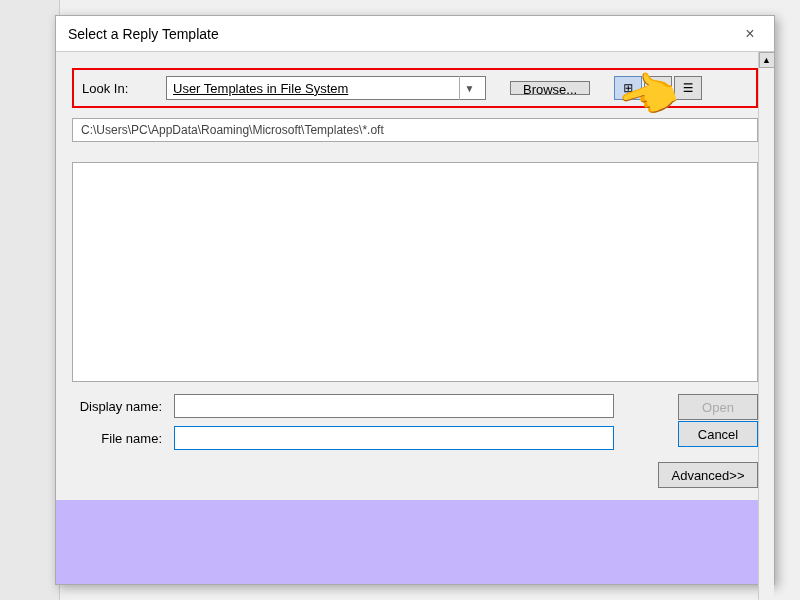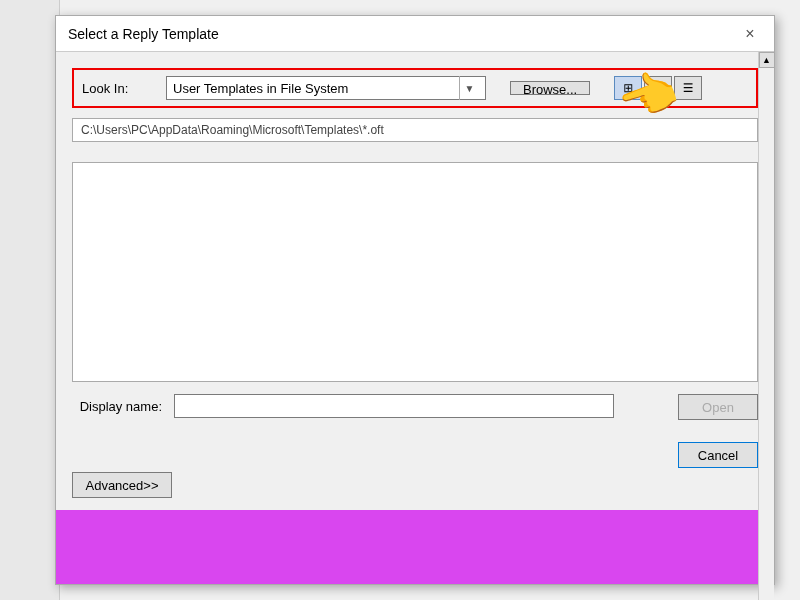--- a/index.html
+++ b/index.html
@@ -32,21 +32,21 @@
       border-right: 1px solid #ccc;
     }
 
     
     .dialog-overlay {
       position: absolute;
       top: 15px;
       left: 55px;
       width: 720px;
       height: 570px;
-      background: #d946ef;
+      background: #c4b5fd;
       border: 1px solid #aaa;
       box-shadow: 3px 3px 10px rgba(0,0,0,0.3);
     }
 
     
     .title-bar {
       display: flex;
       align-items: center;
       justify-content: space-between;
       background: #fff;
@@ -111,20 +111,21 @@
       justify-content: space-between;
       cursor: pointer;
       max-width: 320px;
     }
 
     .look-in-select-text {
       flex: 1;
       overflow: hidden;
       text-overflow: ellipsis;
       white-space: nowrap;
+      text-decoration: underline;
     }
 
     .dropdown-arrow {
       width: 20px;
       height: 24px;
       border-left: 1px solid #aaa;
       display: flex;
       align-items: center;
       justify-content: center;
       font-size: 10px;
@@ -205,21 +206,21 @@
 
     
     .form-input.filename-input {
       border: 1px solid #0078d7;
     }
 
     
     .action-buttons {
       display: flex;
       flex-direction: column;
-      gap: 22px;
+      gap: 1px;
       margin-left: 20px;
     }
 
     .action-btn {
       width: 80px;
       height: 26px;
       border: 1px solid #7a7a7a;
       background: #e1e1e1;
       font-size: 13px;
       cursor: pointer;
@@ -243,20 +244,21 @@
       border: 1px solid #7a7a7a;
       background: #e1e1e1;
       font-size: 13px;
       cursor: pointer;
       color: #000;
     }
 
     
     .bottom-row {
       display: flex;
+      justify-content: flex-end;
       padding-right: 0px;
       margin-top: 4px;
     }
 
     
     .scrollbar {
       position: absolute;
       right: 0;
       top: 36px;
       width: 16px;
@@ -336,20 +338,24 @@
     <div class="file-list-area"></div>
 
     <div class="fields-and-buttons">
       <div class="fields-column">
 
         <div class="form-row">
           <span class="form-label">Display name:</span>
           <input class="form-input" type="text" value="" style="">
         </div>
 
+        <div class="form-row">
+          <span class="form-label">File name:</span>
+          <input class="form-input filename-input" type="text" style="">
+        </div>
       </div>
 
       <div class="action-buttons">
         <button class="action-btn disabled">Open</button>
         <button class="action-btn primary">Cancel</button>
       </div>
     </div>
 
     <div class="bottom-row">
       <button class="advanced-btn">Advanced&gt;&gt;</button>

